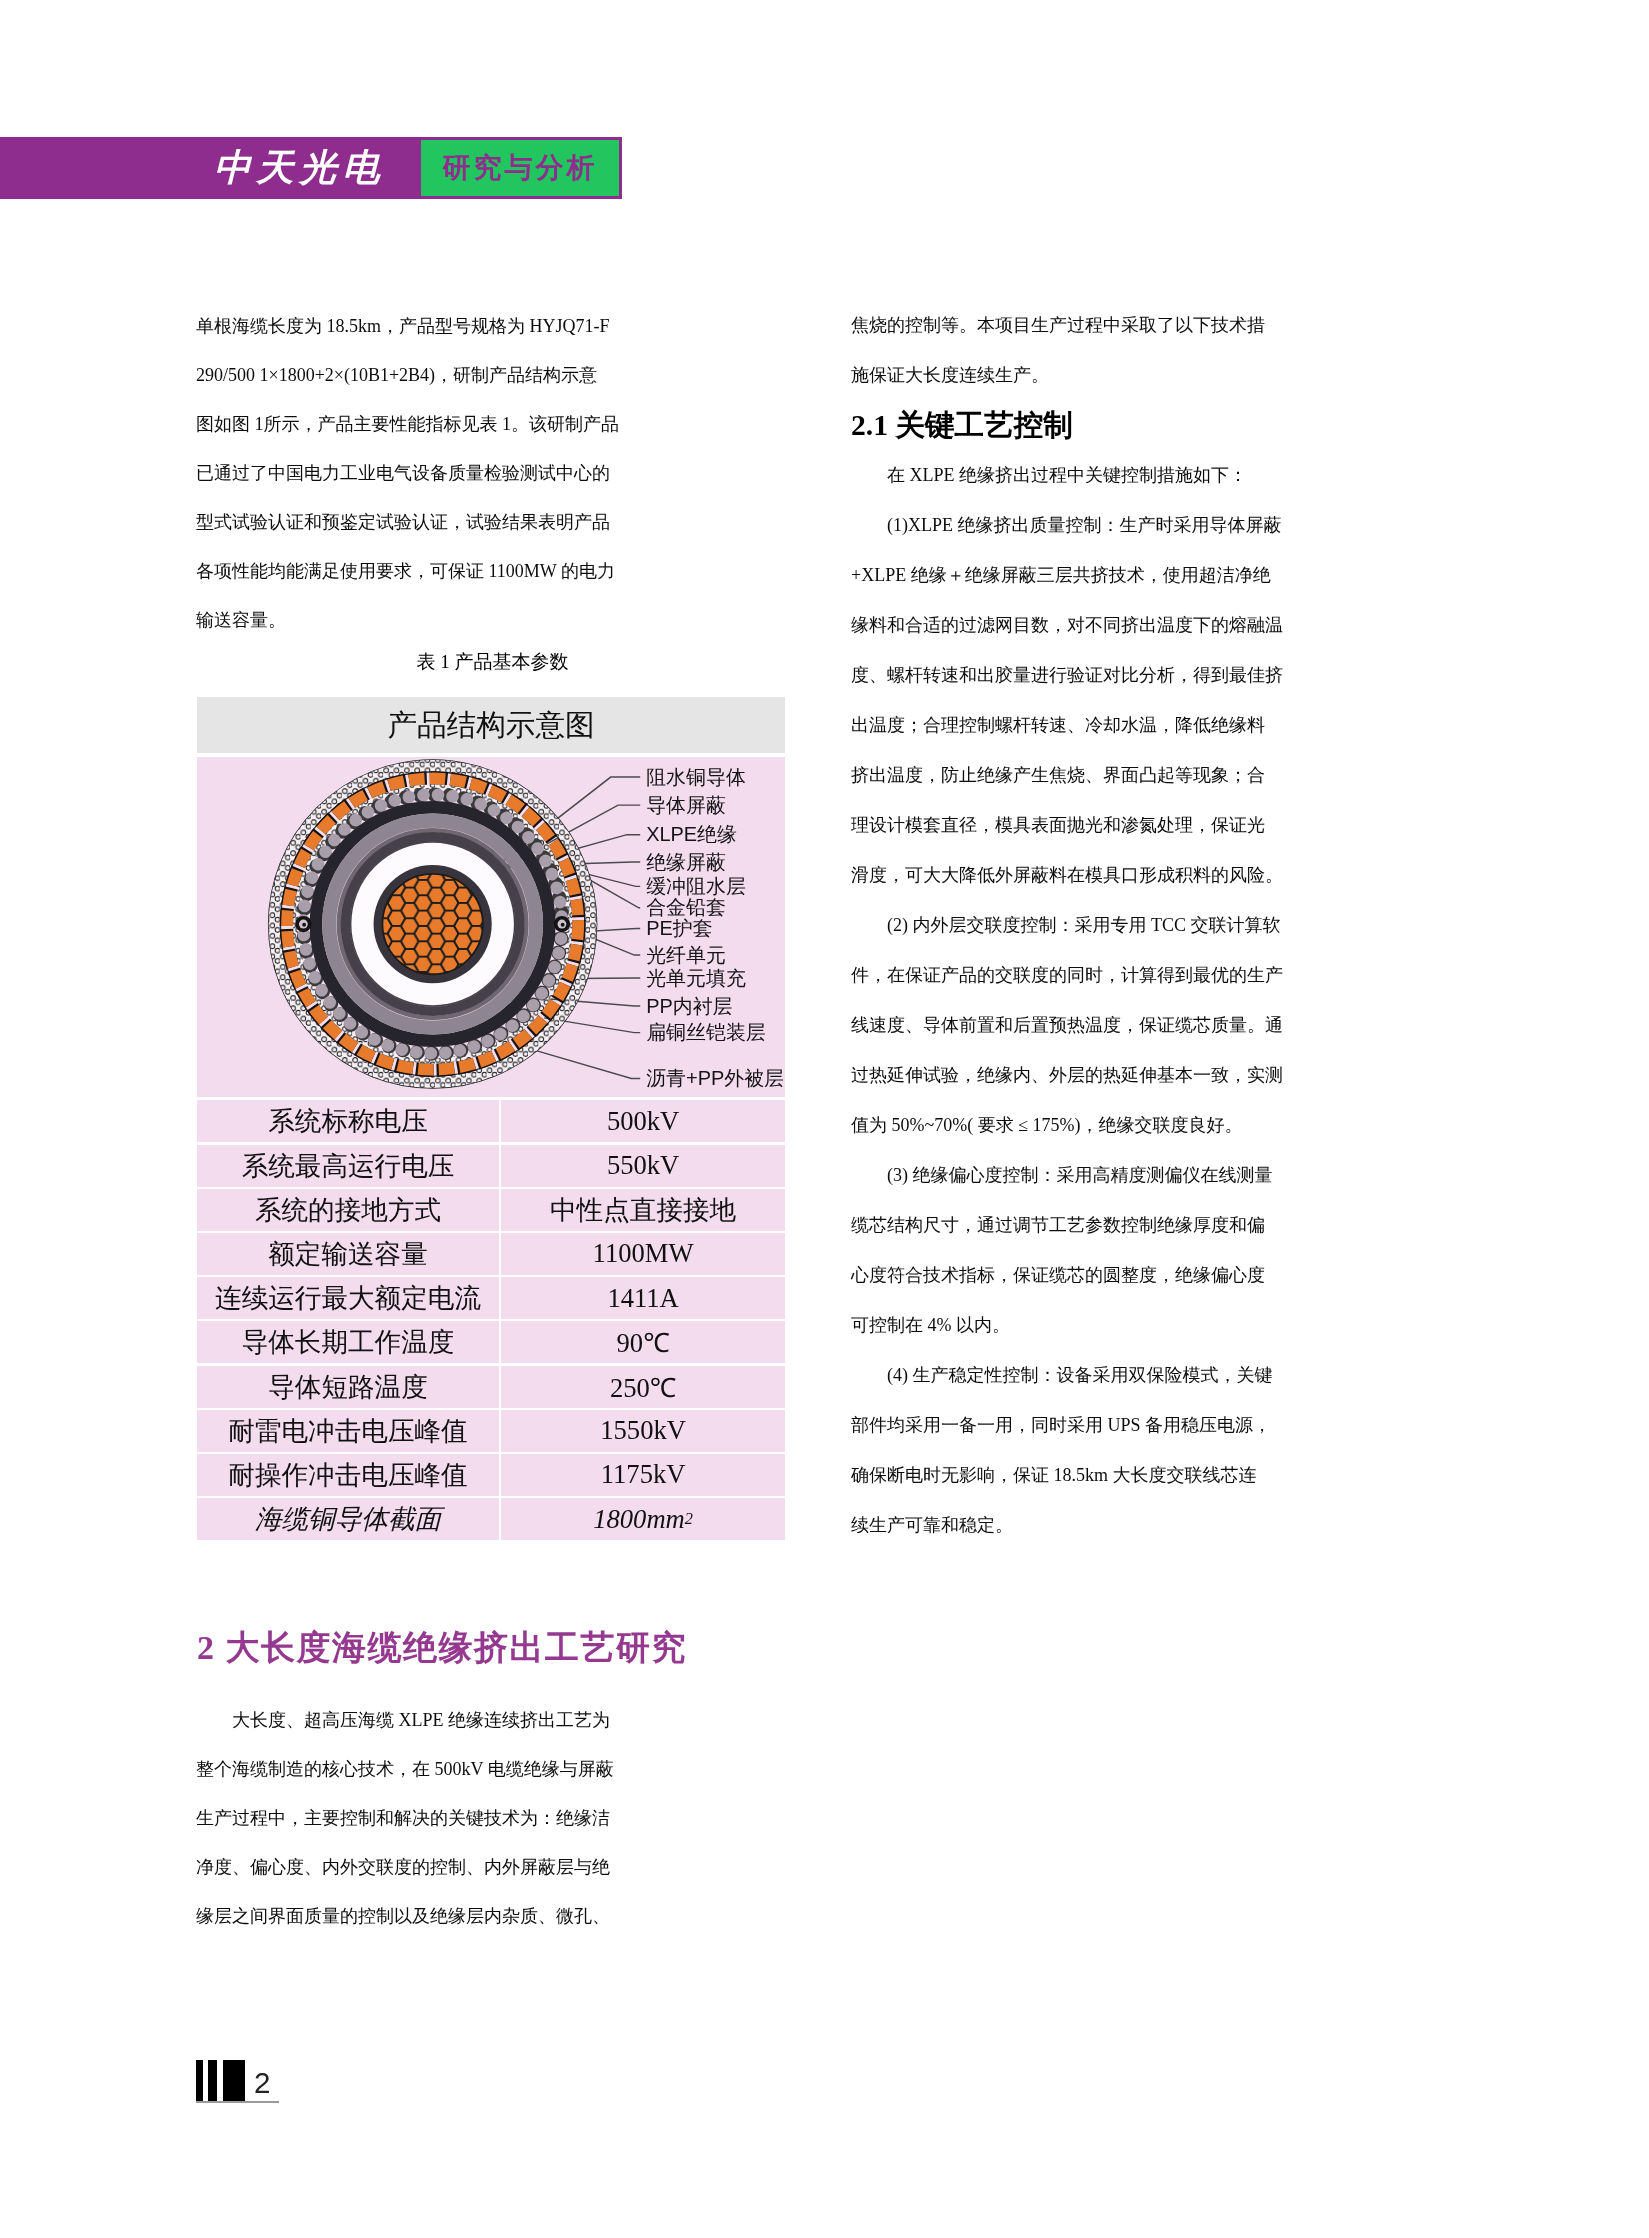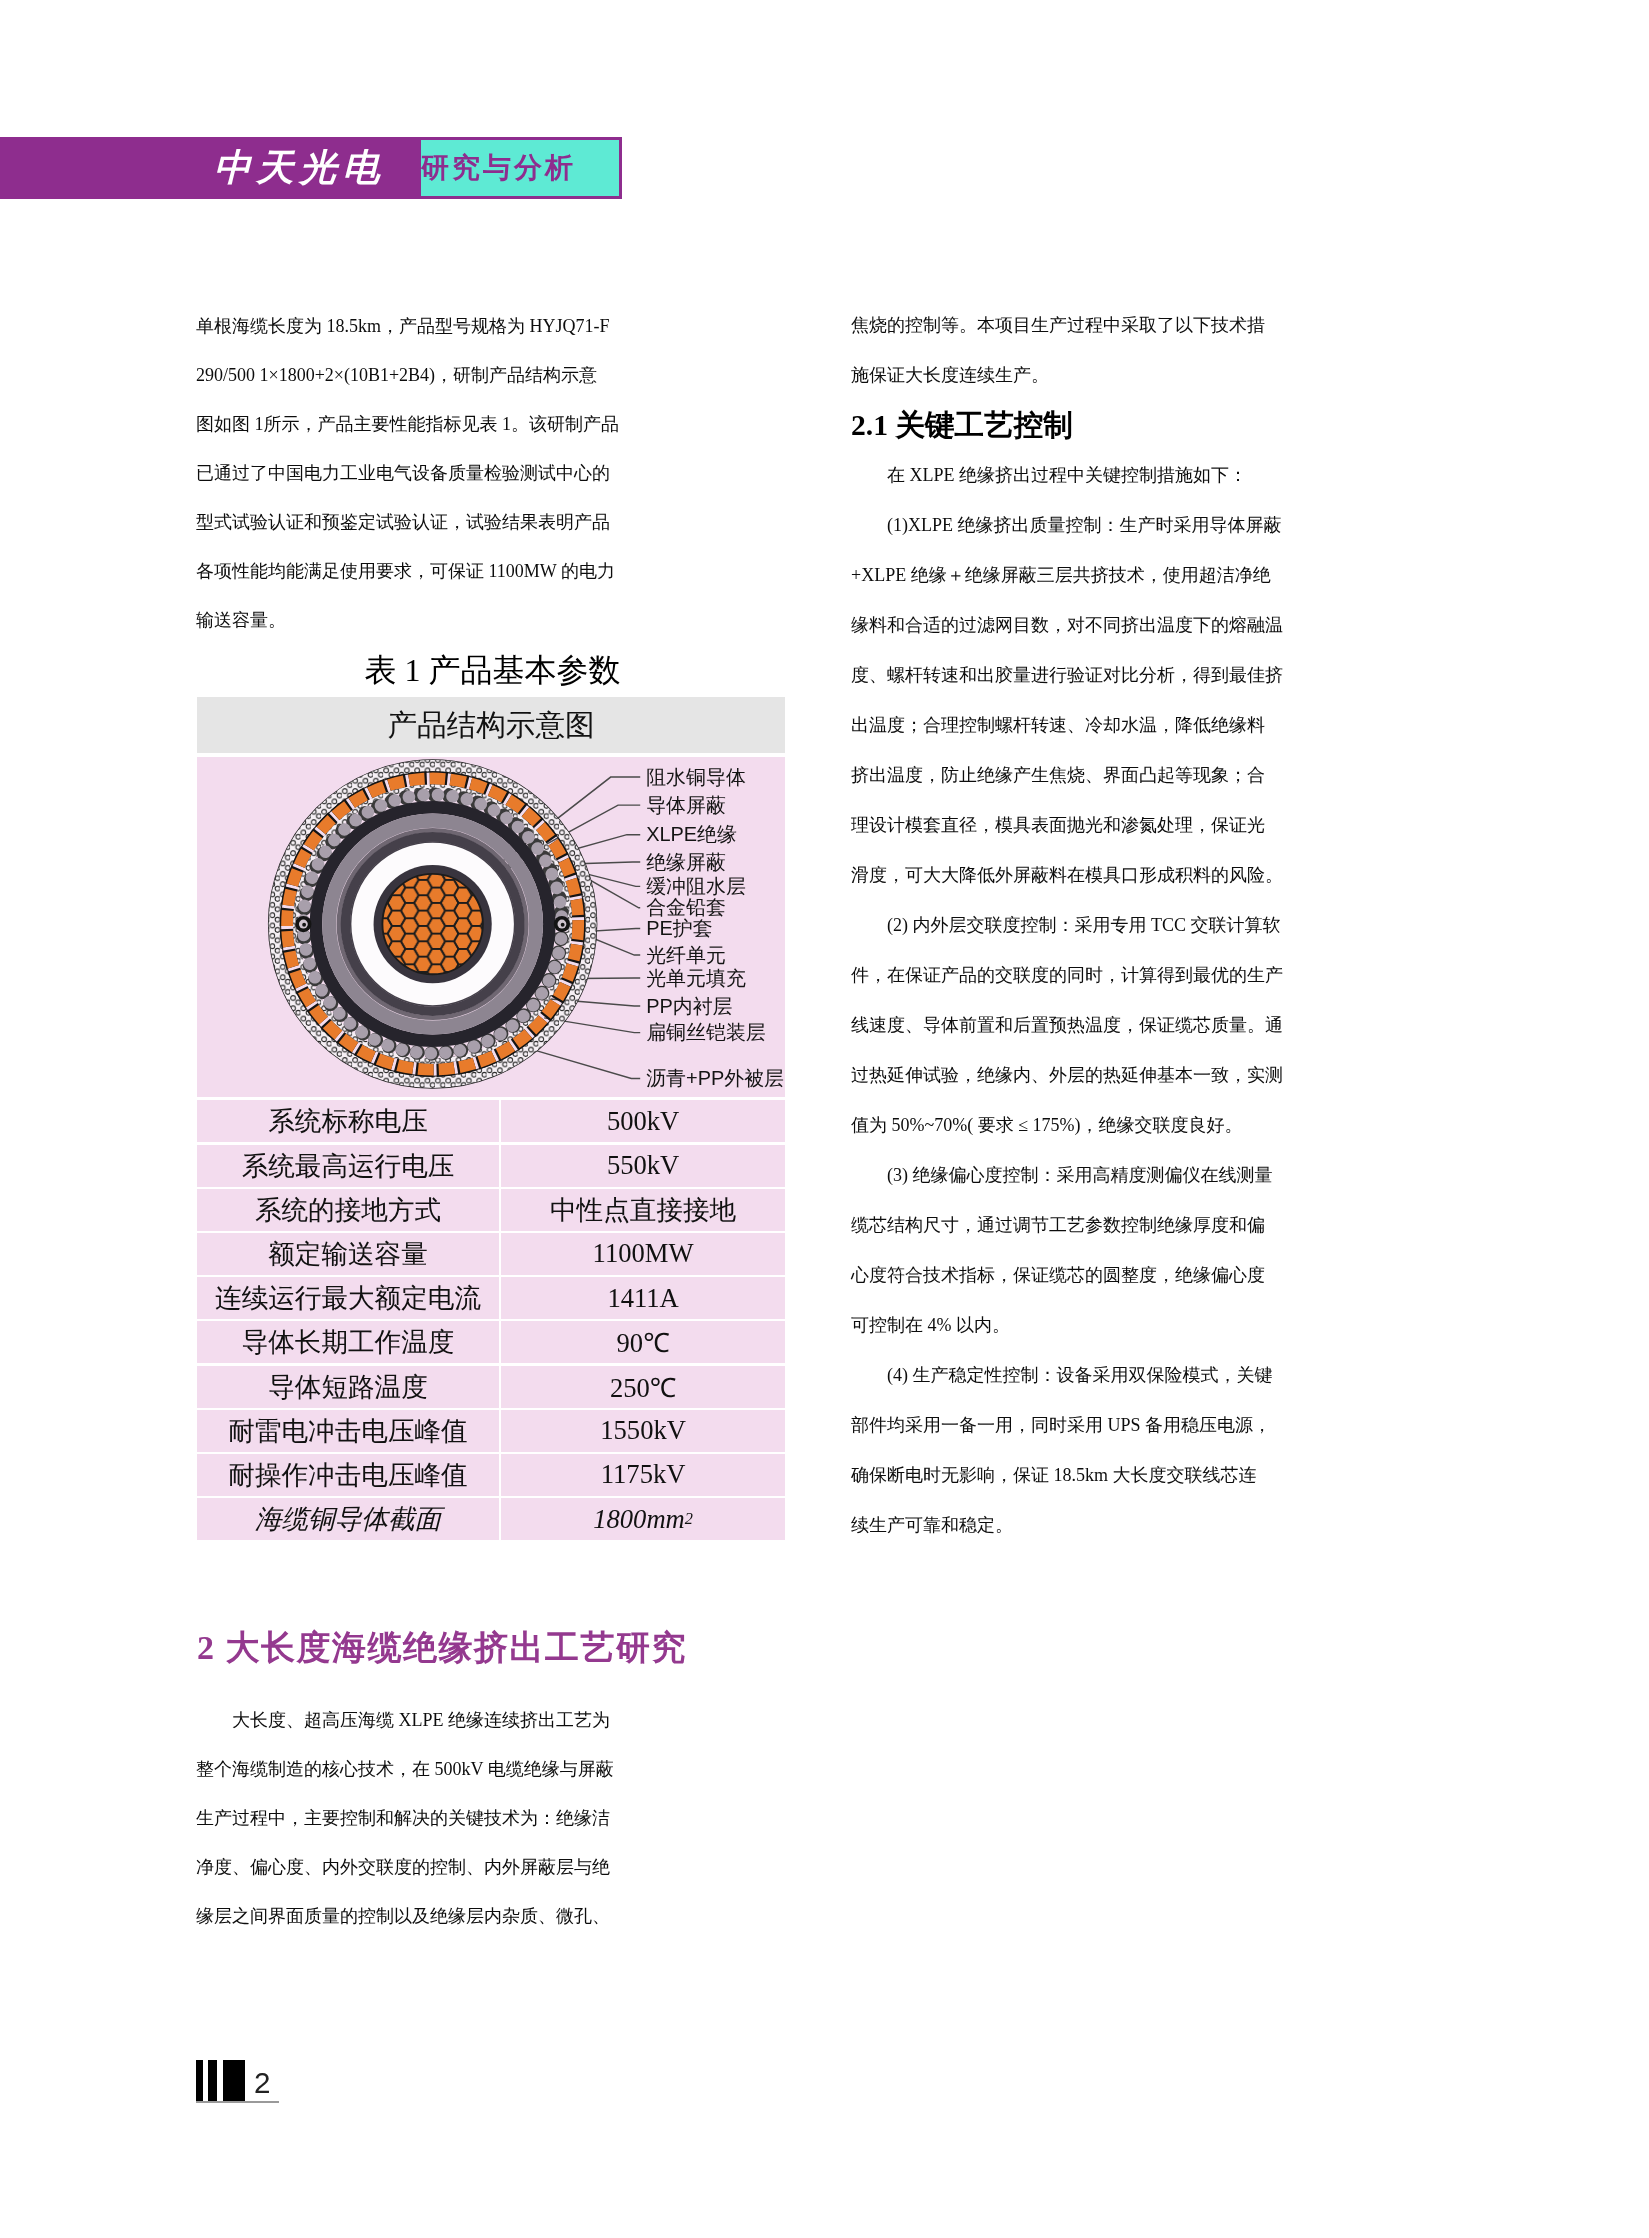--- a/index.html
+++ b/index.html
@@ -3,31 +3,31 @@
 <meta charset="utf-8">
 <style>
   html,body{margin:0;padding:0;background:#e8e8e8;}
   #page{position:relative;width:1649px;height:2239px;background:#ffffff;overflow:hidden;
         font-family:"Liberation Serif", serif;color:#111;padding-left:39px;}
 
   
   #topbar{position:absolute;left:0;top:137px;width:418px;height:62px;background:#8e2d8e;}
   #logo{position:absolute;left:185px;top:0;width:229px;height:62px;display:flex;align-items:center;justify-content:center;
         color:#fff;font-size:37px;font-weight:bold;font-style:italic;letter-spacing:5.9px;}
-  #tagbox{position:absolute;left:418px;top:137px;width:198px;height:56px;background:#5eead4;border:3px solid #8e2d8e;
-          display:flex;align-items:center;}
+  #tagbox{position:absolute;left:418px;top:137px;width:198px;height:56px;background:#22c55e;border:3px solid #8e2d8e;
+          display:flex;align-items:center;justify-content:center;}
   #tagbox span{color:#8e2d8e;font-size:28px;font-weight:600;font-family:"Liberation Sans",sans-serif;letter-spacing:3px;}
 
   
   .col{position:absolute;width:618px;}
   .para{white-space:pre-line;font-size:18px;line-height:49px;color:#0d0d0d;text-align:justify;}
   #rightcol .para{line-height:50px;}
   .subhead{font-size:29.6px;line-height:50px;font-weight:bold;color:#000;}
 
-  #tbl-caption{position:absolute;left:197px;top:649px;width:591px;text-align:center;font-size:32px;color:#000;}
+  #tbl-caption{position:absolute;left:197px;top:649px;width:591px;text-align:center;font-size:19px;color:#000;}
 
   
   #ptable{position:absolute;left:197px;top:697px;width:588px;background:#ffffff;}
   .t-header{height:56px;background:#e5e5e5;display:flex;align-items:center;justify-content:center;
             font-size:29.6px;margin-bottom:3.7px;}
   #diagram-wrap{position:relative;width:588px;height:340px;background:#f3dcee;margin-bottom:3.7px;}
   .t-row{display:flex;height:42px;margin-bottom:2.2px;}
   .t-row:last-child{margin-bottom:0;font-style:italic;}
   .t-cell-l{width:302px;background:#f3dcee;display:flex;align-items:center;justify-content:center;
             font-size:26.6px;margin-right:2.2px;}

